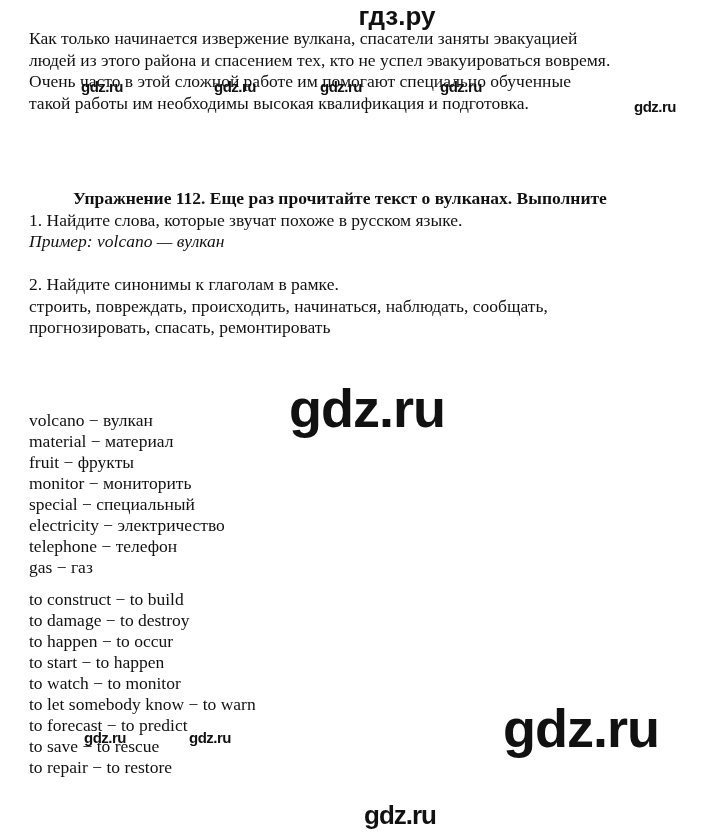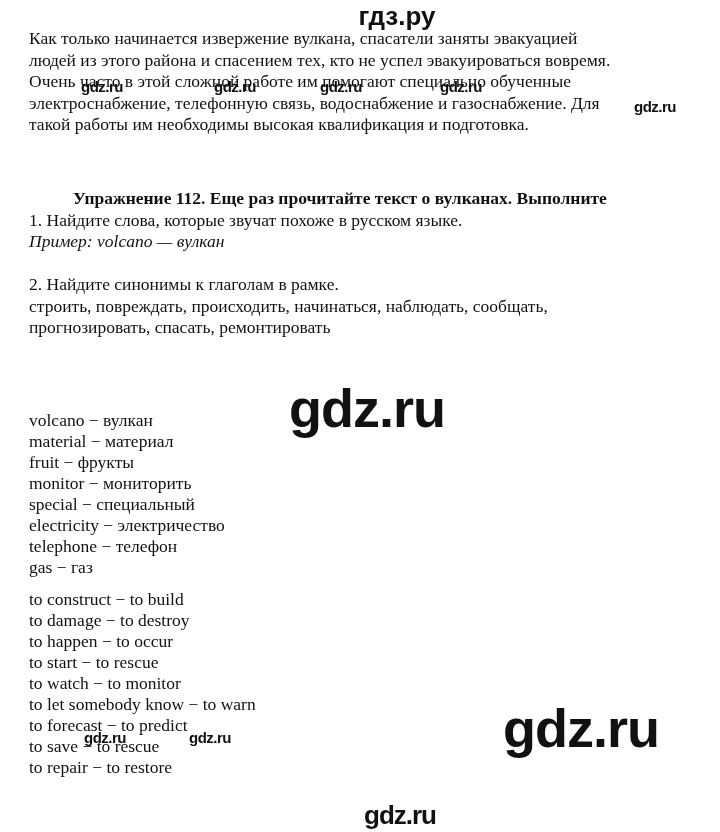--- a/index.html
+++ b/index.html
@@ -21,21 +21,20 @@
   </style>
 </head>
 <body>
 
 <div class="header-logo sans">гдз.ру</div>
 
 <div class="para serif">
   <div>Как только начинается извержение вулкана, спасатели заняты эвакуацией</div>
   <div>людей из этого района и спасением тех, кто не успел эвакуироваться вовремя.</div>
   <div>Очень часто в этой сложной работе им помогают специально обученные</div>
-  <div>электроснабжение, телефонную связь, водоснабжение и газоснабжение. Для</div>
   <div>такой работы им необходимы высокая квалификация и подготовка.</div>
 </div>
 
 <div class="exercise serif">
   <div class="title">Упражнение 112. Еще раз прочитайте текст о вулканах. Выполните</div>
   <div>1. Найдите слова, которые звучат похоже в русском языке.</div>
   <div class="example">Пример: volcano — вулкан</div>
   <div class="gap"></div>
   <div>2. Найдите синонимы к глаголам в рамке.</div>
   <div>строить, повреждать, происходить, начинаться, наблюдать, сообщать,</div>
@@ -50,21 +49,21 @@
   <div>special − специальный</div>
   <div>electricity − электричество</div>
   <div>telephone − телефон</div>
   <div>gas − газ</div>
 </div>
 
 <div class="list list2 serif">
   <div>to construct − to build</div>
   <div>to damage − to destroy</div>
   <div>to happen − to occur</div>
-  <div>to start − to rescue</div>
+  <div>to start − to happen</div>
   <div>to watch − to monitor</div>
   <div>to let somebody know − to warn</div>
   <div>to forecast − to predict</div>
   <div>to save − to rescue</div>
   <div>to repair − to restore</div>
 </div>
 
 <div class="wm-small sans" style="left:44px;top:78px;">gdz.ru</div>
 <div class="wm-small sans" style="left:177px;top:78px;">gdz.ru</div>
 <div class="wm-small sans" style="left:283px;top:78px;">gdz.ru</div>

